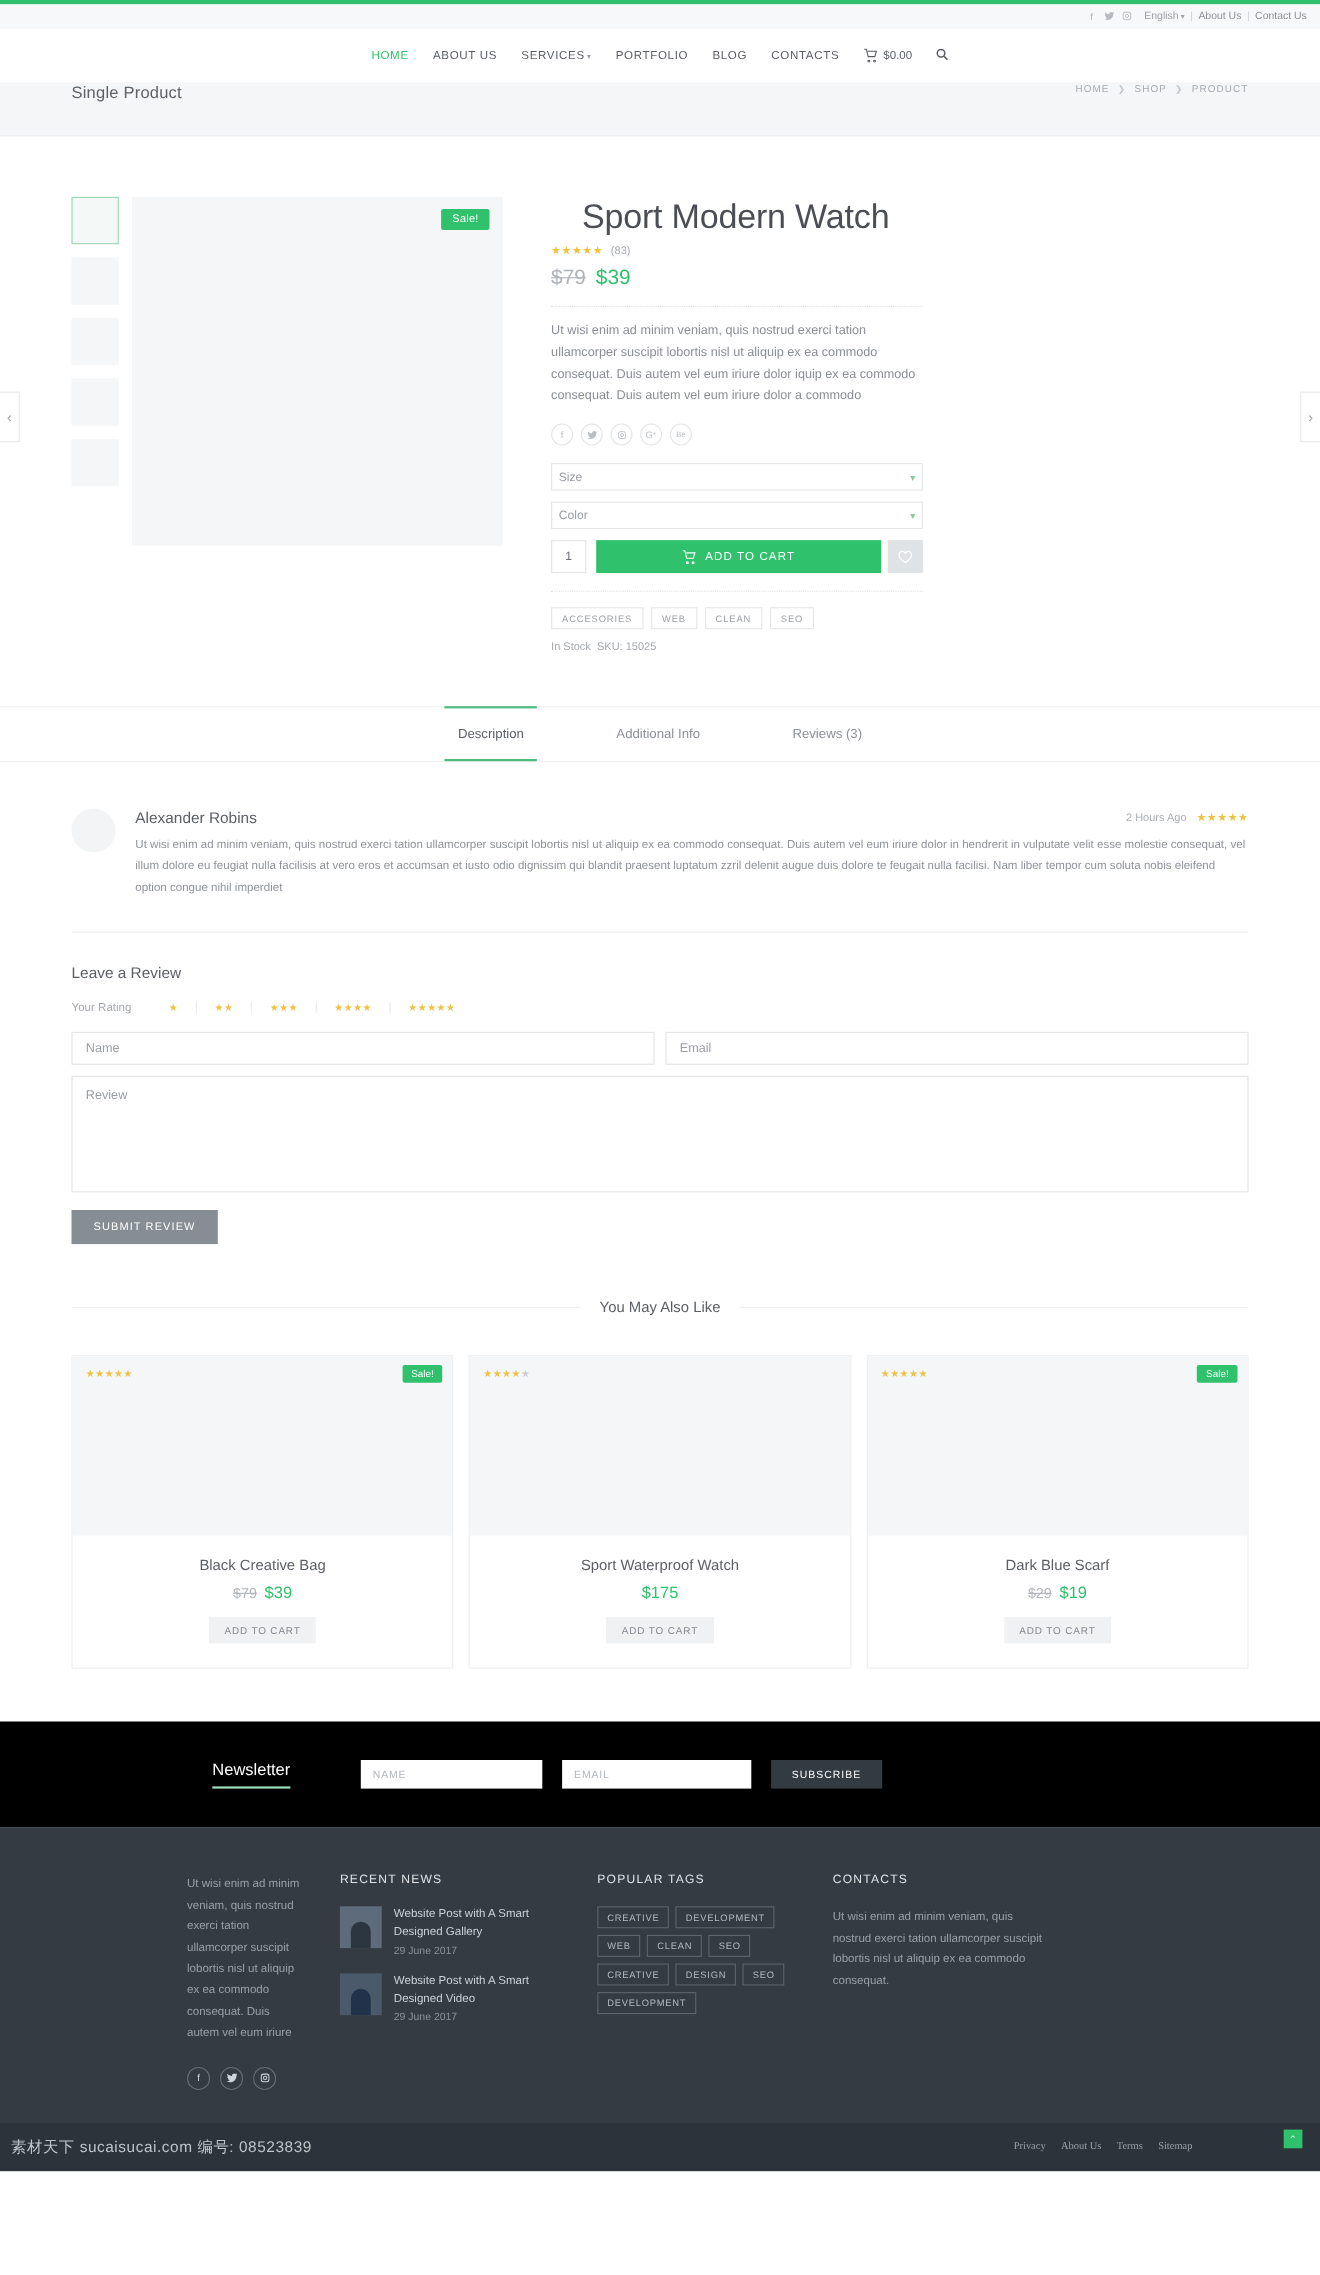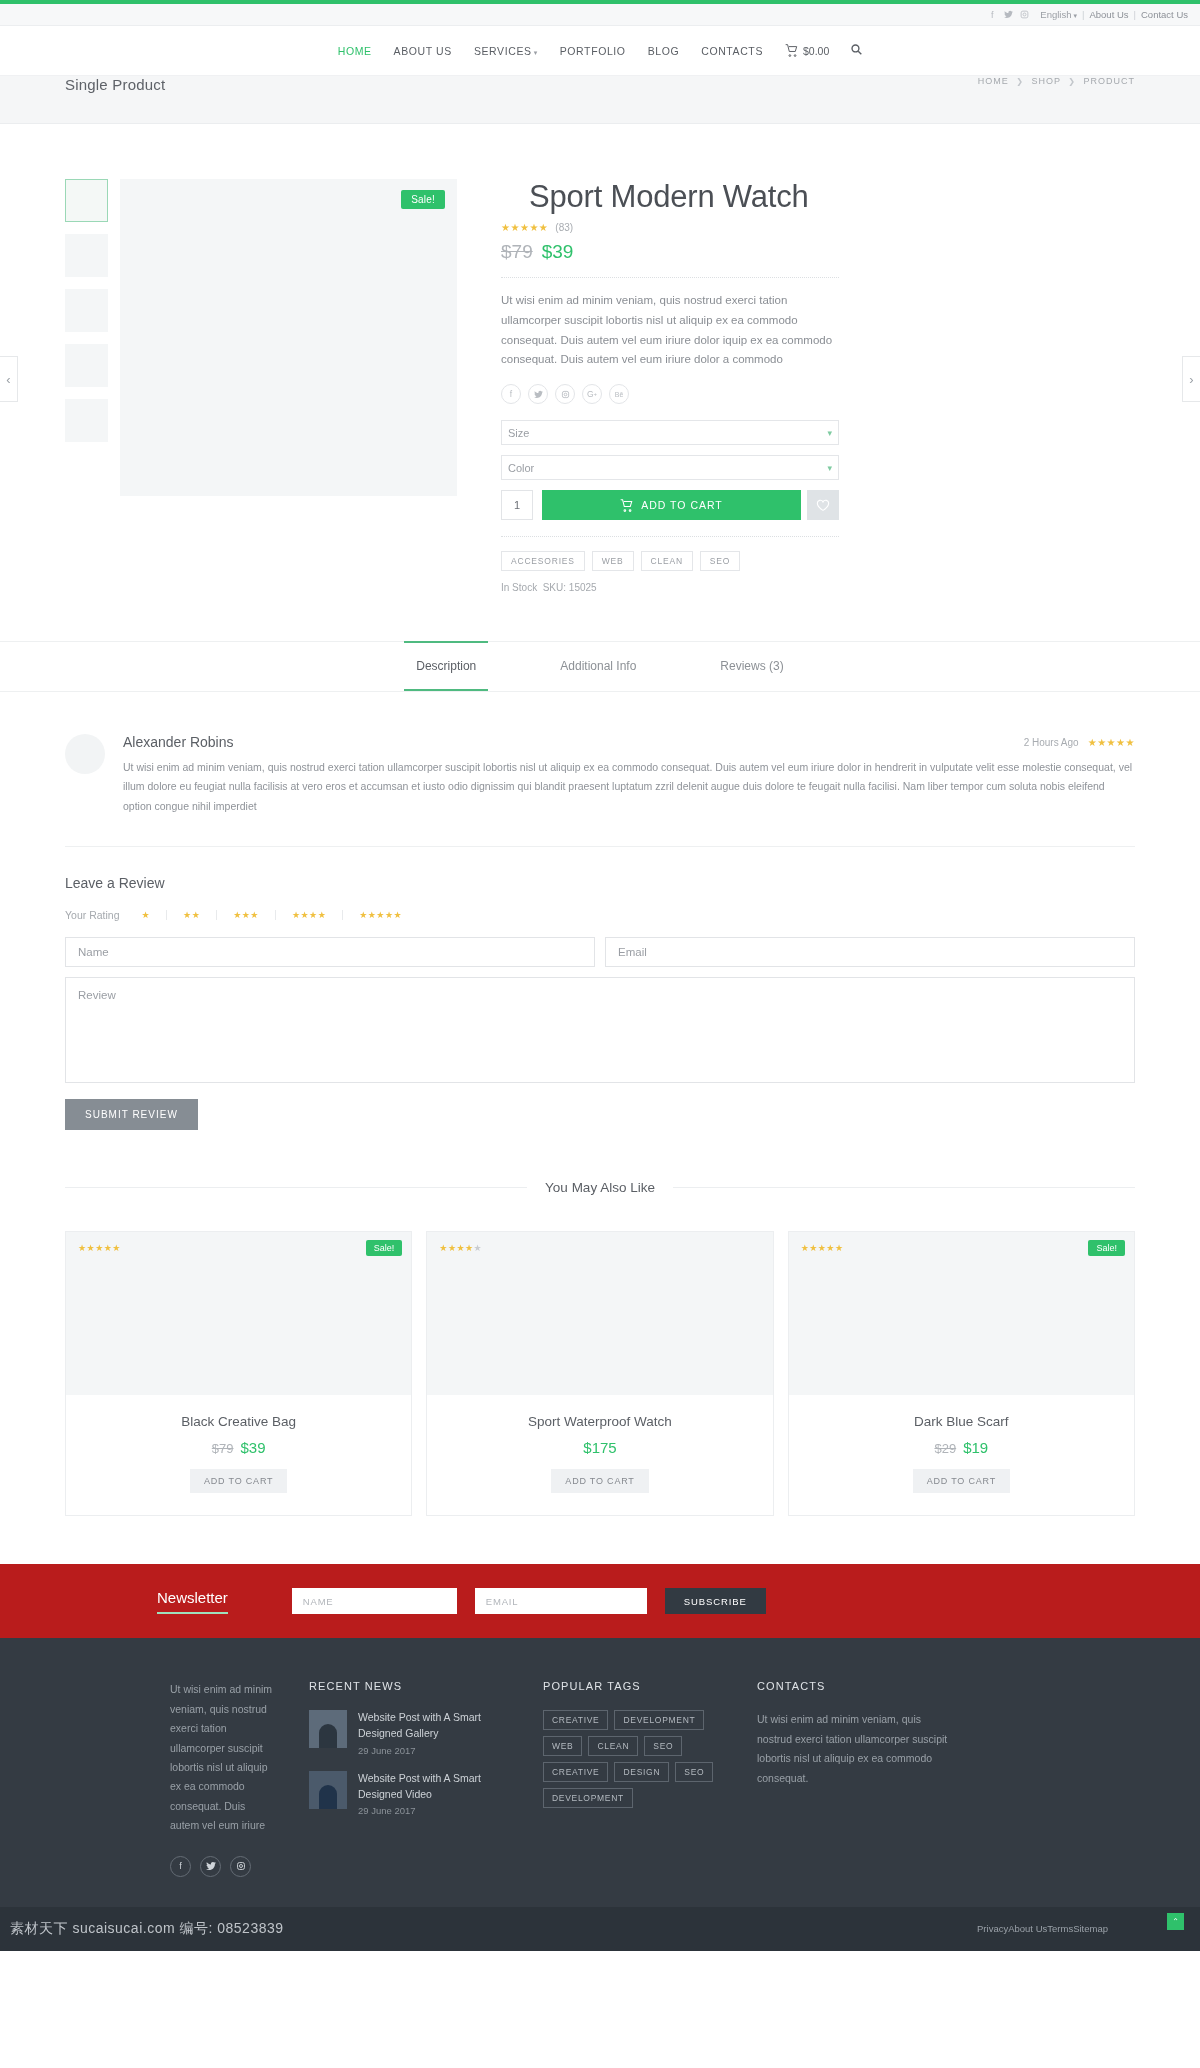--- a/index.html
+++ b/index.html
@@ -162,21 +162,21 @@
   .rhead { display: flex; align-items: center; justify-content: space-between; margin-bottom: 8px; }
   .rname { font-size: 14px; color: #5b5f65; }
   .rmeta { display: flex; align-items: center; gap: 9px; }
   .rtime { font-size: 10px; color: #a8acb1; }
   .rtext { font-size: 10.5px; line-height: 1.85; color: #8f9399; }
 
   
   .leave { padding: 28px 65px 0 65px; }
   .leave h3 { font-size: 14px; font-weight: 400; color: #5b5f65; margin-bottom: 18px; }
   .ratingrow { display: flex; align-items: center; gap: 0; margin-bottom: 16px; }
-  .ratinglabel { font-size: 10.5px; color: #a5a9ae; margin-right: 6px; }
+  .ratinglabel { font-size: 10.5px; color: #a5a9ae; margin-right: 18px; }
   .ratingopt {
     padding: 0 16px; border-right: 1px solid #e8eaec;
     color: #f0c040; font-size: 9px; letter-spacing: .5px;
   }
   .ratingopt:last-child { border-right: none; }
   .fieldrow { display: flex; gap: 10px; margin-bottom: 10px; }
   .field {
     flex: 1; height: 30px; border: 1px solid #e2e4e7;
     display: flex; align-items: center; padding: 0 12px;
     font-size: 11.5px; color: #9a9ea4;
@@ -210,22 +210,22 @@
   .card-prices { display: flex; align-items: baseline; justify-content: center; gap: 7px; margin-bottom: 13px; }
   .card-old { font-size: 13px; color: #b0b4b9; text-decoration: line-through; }
   .card-new { font-size: 15px; color: #2fc16b; }
   .card-btn {
     display: inline-block; background: #eff1f3; color: #85898f;
     font-size: 9px; letter-spacing: .8px; padding: 7px 14px;
   }
 
   
   .newsletter {
-    margin-top: 48px; background: #b91c1c; height: 74px;
-    display: flex; align-items: center; padding: 0 47px; gap: 18px;
+    margin-top: 48px; background: #000000; height: 96px;
+    display: flex; align-items: center; padding: 0 83px; gap: 18px;
   }
   .nl-title {
     color: #fff; font-size: 15px; border-bottom: 2px solid #9fe0bd;
     padding-bottom: 6px; margin-right: 46px; margin-left: 110px;
   }
   .nl-input {
     background: #fff; height: 26px; width: 165px;
     display: flex; align-items: center; padding: 0 11px;
     font-size: 9.5px; letter-spacing: .8px; color: #b2b6bb;
   }
@@ -272,21 +272,21 @@
     font-size: 8.5px; letter-spacing: .7px; color: #b4bac0;
   }
 
   
   .bottombar {
     background: #2c333a; height: 44px; display: flex;
     align-items: center; justify-content: space-between;
     padding: 0 0 0 10px; position: relative;
   }
   .watermark { font-size: 14px; color: #bfc4c9; letter-spacing: .5px; }
-  .blinks { display: flex; margin-right: 92px; }
+  .blinks { display: flex; gap: 14px; margin-right: 116px; font-family: Liberation Serif, serif; }
   .blinks a { font-size: 9.5px; color: #9aa1a8; text-decoration: none; }
   .totop {
     position: absolute; right: 16px; top: 6px; width: 17px; height: 17px;
     background: #2fc16b; color: #fff; font-size: 8px;
     display: flex; align-items: center; justify-content: center;
   }
 </style>
 </head>
 <body>
 

